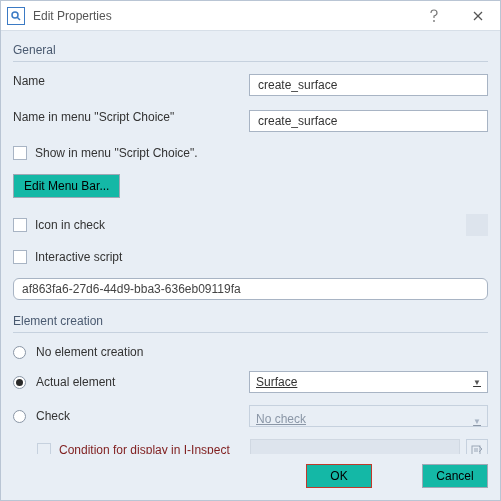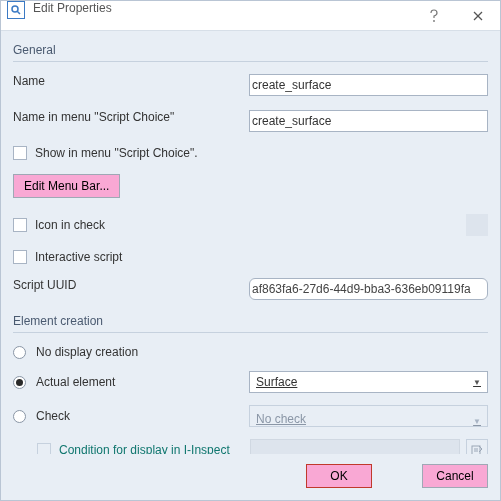--- a/index.html
+++ b/index.html
@@ -15,21 +15,21 @@
     background: #e8eef5;
     border: 1px solid #b9c5d4;
     display: flex;
     flex-direction: column;
   }
   .titlebar {
     height: 30px;
     background: #fff;
     border-bottom: 1px solid #d7dfe8;
     display: flex;
-    align-items: flex-start;
+    align-items: center;
     padding: 0 0 0 6px;
   }
   .titlebar .app-icon {
     width: 18px; height: 18px;
     border: 1.5px solid #3b7ac4;
     display: flex;
     align-items: center;
     justify-content: center;
     margin-right: 8px;
   }
@@ -68,21 +68,21 @@
     color: #333;
   }
   .row .control {
     flex: 1;
   }
   input[type=text].txt {
     width: 100%;
     height: 22px;
     border: 1px solid #a8b4c4;
     background: #fff;
-    padding: 2px 2px;
+    padding: 2px 8px;
     font-family: inherit;
     font-size: 12px;
     color: #333;
   }
   input[type=text].txt.readonly {
     color: #444;
     border-radius: 6px;
   }
   .chk-row {
     display: flex;
@@ -94,21 +94,21 @@
     border: 1px solid #a8b4c4;
     background: #fff;
     margin-right: 8px;
     flex-shrink: 0;
   }
   .chk.disabled {
     background: #e8eef5;
     border-color: #c6d1de;
   }
   .btn {
-    background: #f9a8d4;
+    background: #14b8a6;
     border: 1px solid #9fa8b5;
     padding: 4px 10px;
     font-family: inherit;
     font-size: 12px;
     cursor: default;
     height: 24px;
     display: inline-flex;
     align-items: center;
   }
   .icon-swatch {
@@ -162,21 +162,21 @@
     color: #555;
   }
   .select.disabled .caret { color: #a8b4c4; }
   .cond-row {
     display: flex;
     align-items: center;
     padding-left: 24px;
     margin-top: 6px;
   }
   .cond-row .label {
-    color: #0f766e;
+    color: #7f1d1d;
     flex-shrink: 0;
     margin-right: 20px;
   }
   .cond-input {
     flex: 1;
     height: 22px;
     background: #dde4ed;
     border: 1px solid #d0d8e2;
     margin-right: 6px;
   }
@@ -263,31 +263,30 @@
       <div style="flex:1">Icon in check</div>
       <div class="icon-swatch"></div>
     </div>
 
     <div class="chk-row">
       <div class="chk"></div>
       <div>Interactive script</div>
     </div>
 
     <div class="row" style="margin-bottom:10px;">
-      <div class="label">Script UUID</div>
       <div class="control">
         <input type="text" class="txt readonly" readonly="" value="af863fa6-27d6-44d9-bba3-636eb09119fa" style="">
       </div>
     </div>
 
     <div class="section-header">Element creation</div>
 
     <div class="radio-row">
       <div class="radio"></div>
-      <div>No display creation</div>
+      <div>No element creation</div>
     </div>
 
     <div class="radio-row">
       <div class="radio selected"></div>
       <div class="radio-label">Actual element</div>
       <div class="select">
         <span>Surface</span>
         <span class="caret">▼</span>
       </div>
     </div>

